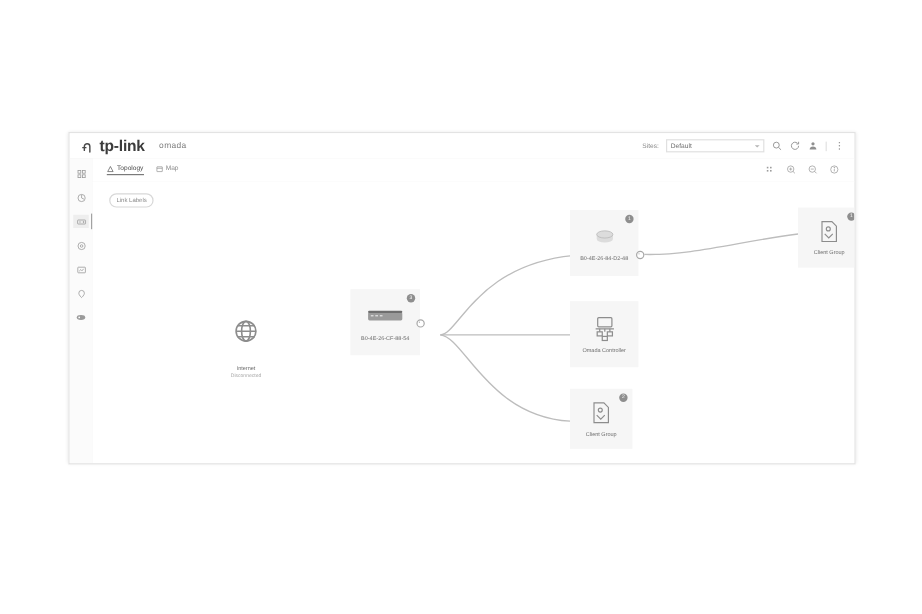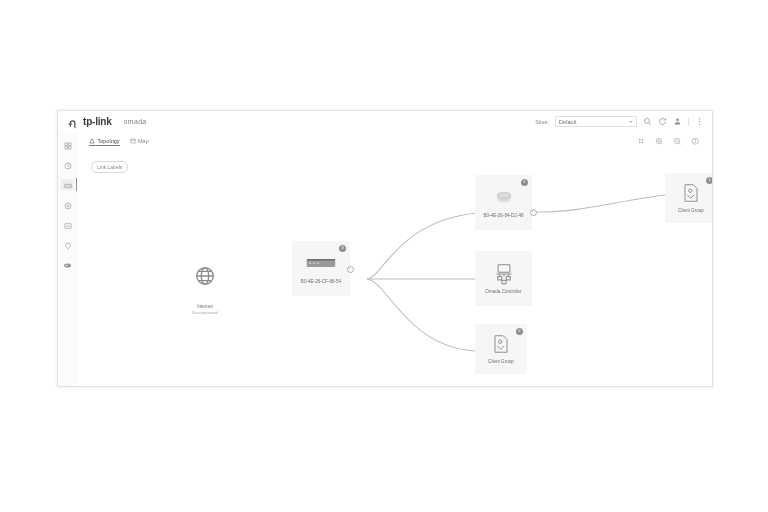--- a/index.html
+++ b/index.html
@@ -48,21 +48,21 @@
     display: flex;
     align-items: center;
     margin-left: 10px;
     gap: 4px;
   }
   .tplink-mark {
     width: 11px; height: 11px;
     position: relative;
   }
   .brand-name {
-    font-size: 10px;
+    font-size: 13px;
     font-weight: bold;
     color: #3b3b3b;
     letter-spacing: -0.2px;
   }
   .omada-name {
     font-size: 7px;
     color: #7d7d7d;
     margin-left: 8px;
     letter-spacing: 0.3px;
   }

